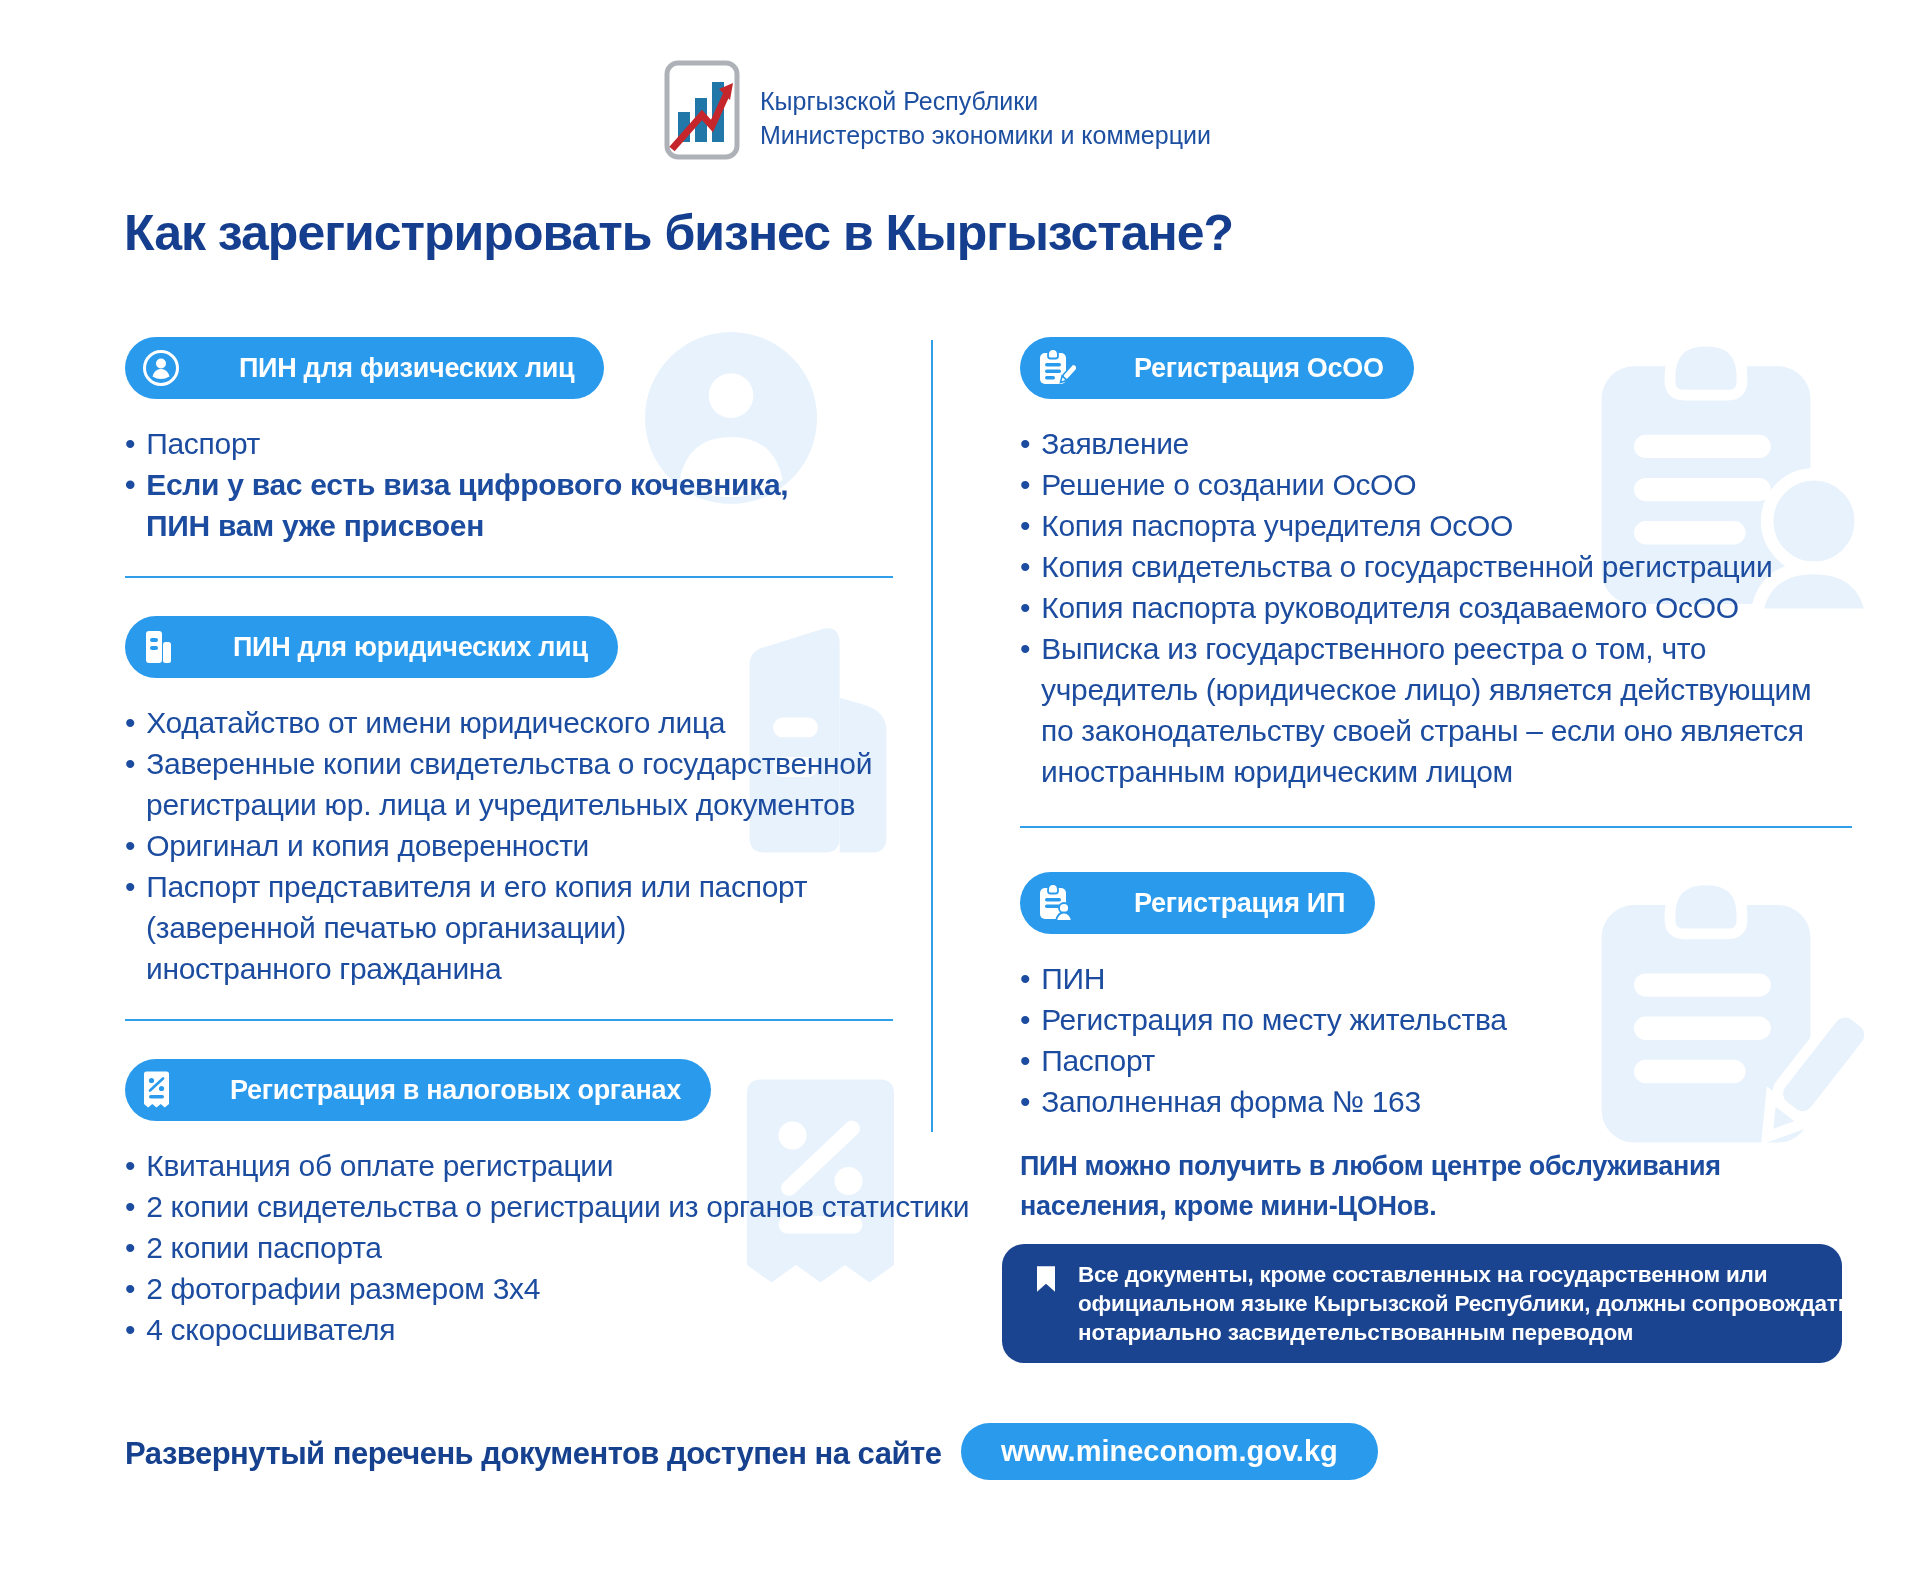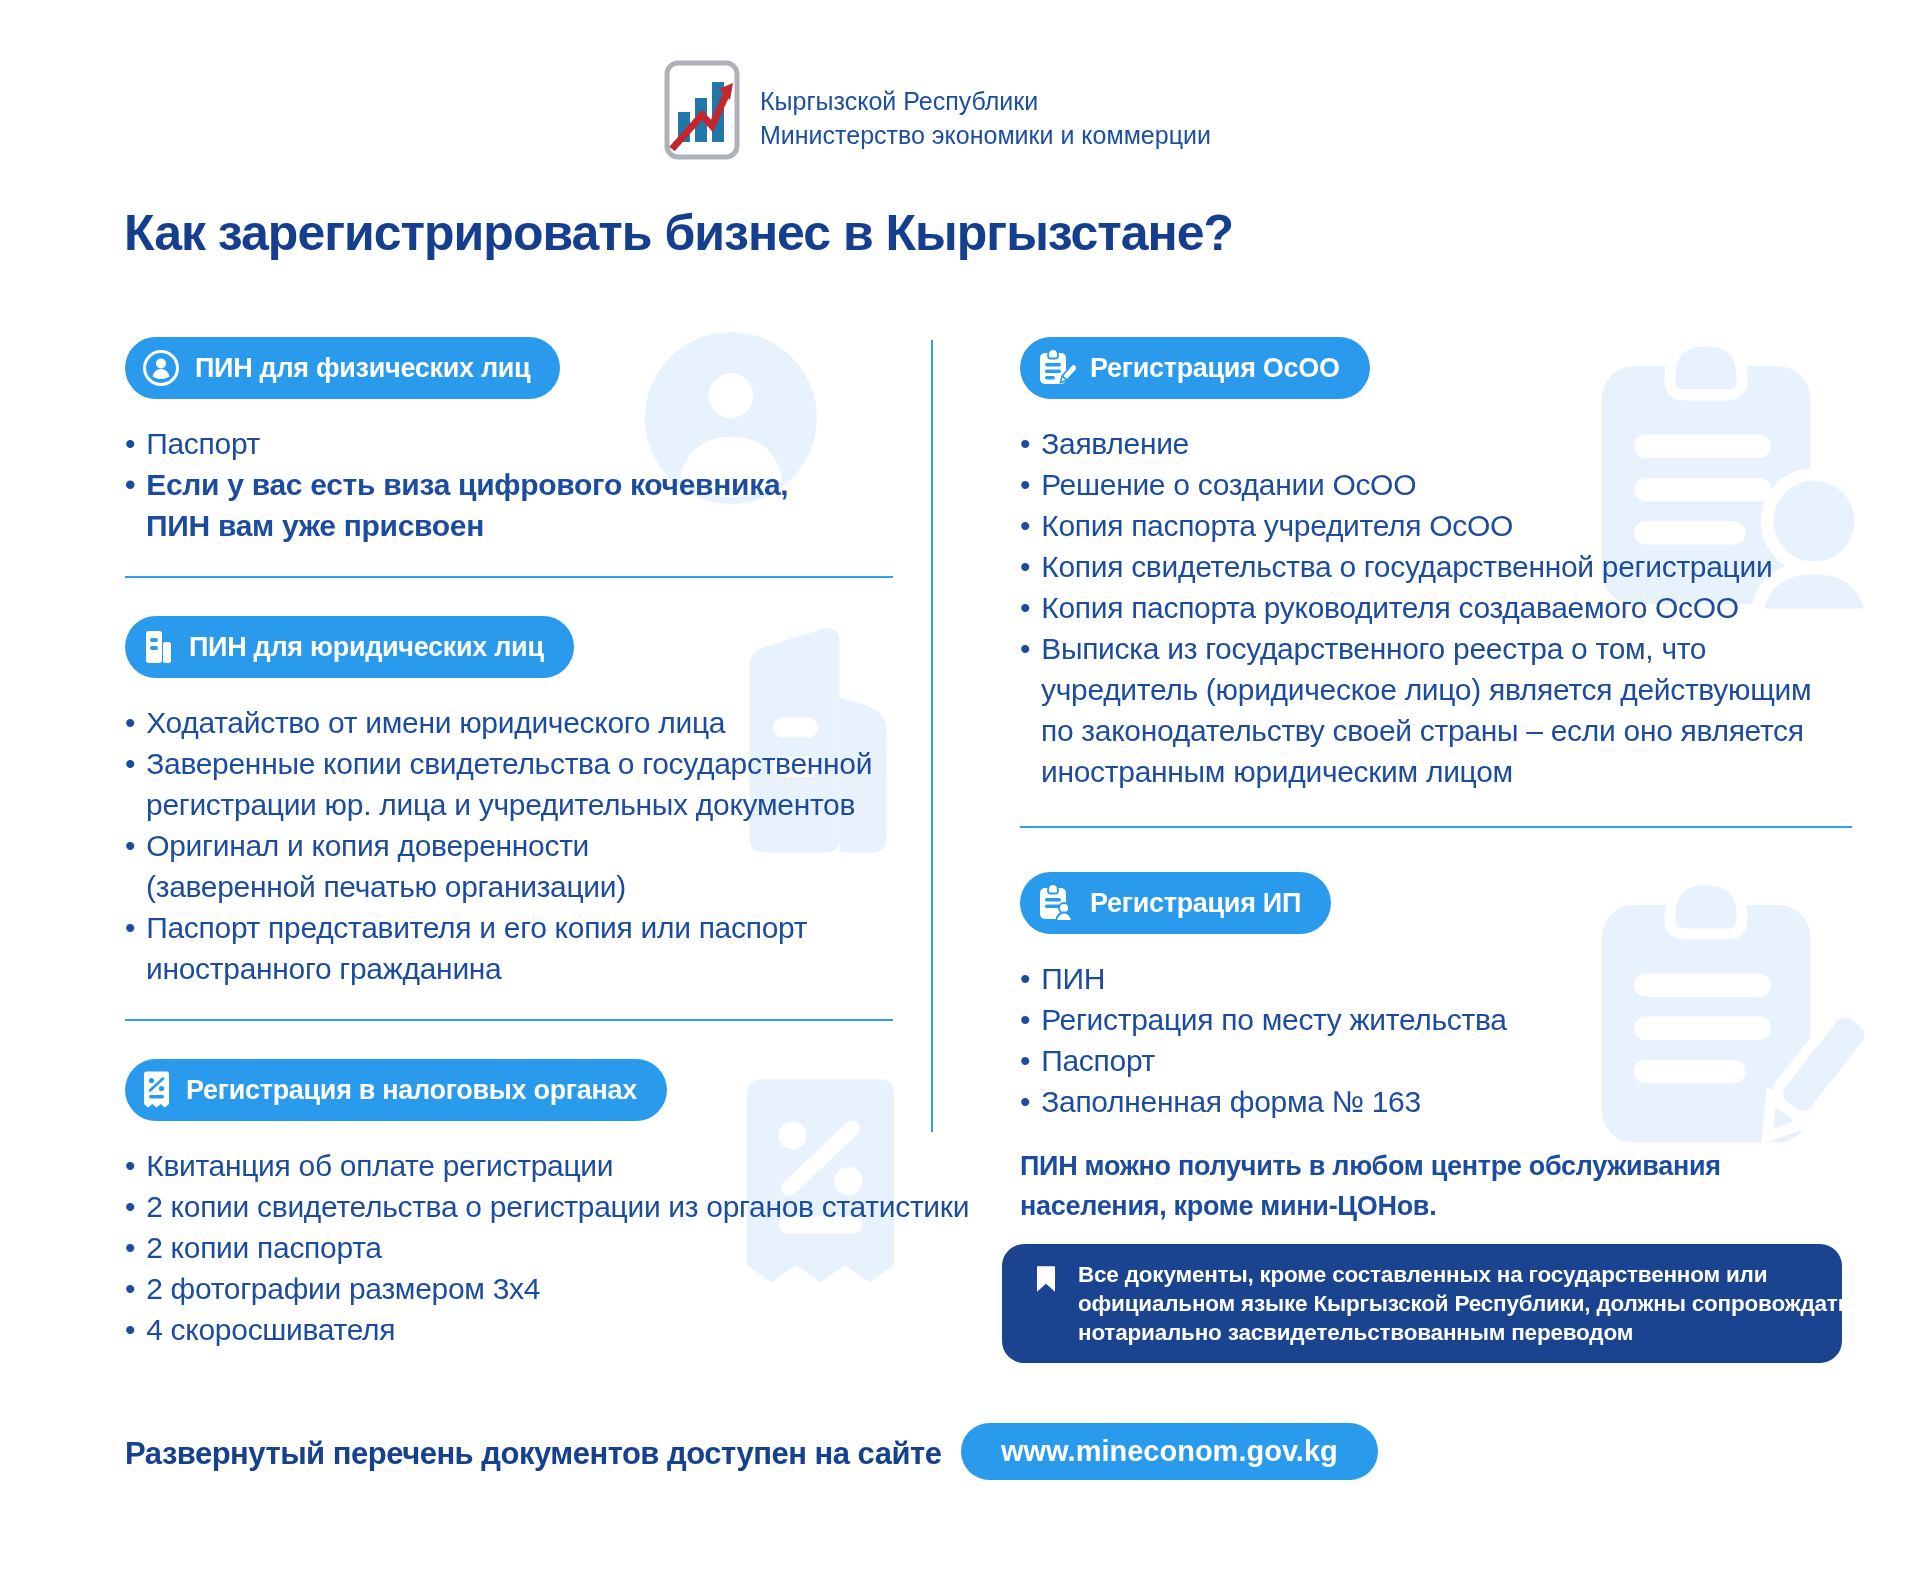--- a/index.html
+++ b/index.html
@@ -22,21 +22,21 @@
   
   #left-col  { position:absolute; left:125px;  top:337px; width:768px; z-index:2; }
   #right-col { position:absolute; left:1020px; top:337px; width:832px; z-index:2; }
   #v-divider { position:absolute; left:931px; top:340px; width:2px; height:792px;
     background:#2E9FE8; z-index:1; }
 
   .badge {
     display:flex; width:max-content; align-items:center; height:62px;
     padding:0 30px 0 16px; background:#299AEC; border-radius:31px;
     color:#ffffff; font-weight:bold; font-size:27px; white-space:nowrap;
-    margin-bottom:24px; letter-spacing:-0.3px;
+    margin-bottom:24px; letter-spacing:-0.3px;gap:44px;
   }
   .badge .b-icon { display:flex; margin-right:14px; }
 
   .items { }
   .li { font-size:30px; line-height:41px; color:#1C4C9F; white-space:nowrap; letter-spacing:-0.3px; }
   .li.first::before { content:"•"; margin-right:11px; }
   .li.cont { padding-left:21px; }
   .li.b { font-weight:bold; }
 
   .hdivider { height:2px; background:#2E9FE8; margin:30px 0 38px 0; }
@@ -164,22 +164,22 @@
         <rect x="9" y="17" width="8" height="4" rx="2" fill="#299AEC"></rect>
       </svg>
     </span>
     <span>ПИН для юридических лиц</span>
   </div>
   <div class="items">
     <div class="li first">Ходатайство от имени юридического лица</div>
     <div class="li first">Заверенные копии свидетельства о государственной</div>
     <div class="li cont">регистрации юр. лица и учредительных документов</div>
     <div class="li first">Оригинал и копия доверенности</div>
+    <div class="li first">Паспорт представителя и его копия или паспорт</div>
     <div class="li cont">(заверенной печатью организации)</div>
-    <div class="li first">Паспорт представителя и его копия или паспорт</div>
     <div class="li cont">иностранного гражданина</div>
   </div>
 
   <div class="hdivider"></div>
 
   <div class="badge">
     <span class="b-icon">
       <svg width="31" height="40" viewBox="0 0 31 40">
         <path d="M3 4 Q3 1.5 5.5 1.5 L25.5 1.5 Q28 1.5 28 4 L28 34 L23.8 37.5 L19.7 34 L15.5 37.5 L11.3 34 L7.2 37.5 L3 34 Z" fill="#ffffff"></path>
         <circle cx="10.5" cy="10.5" r="2.6" fill="#299AEC"></circle>

